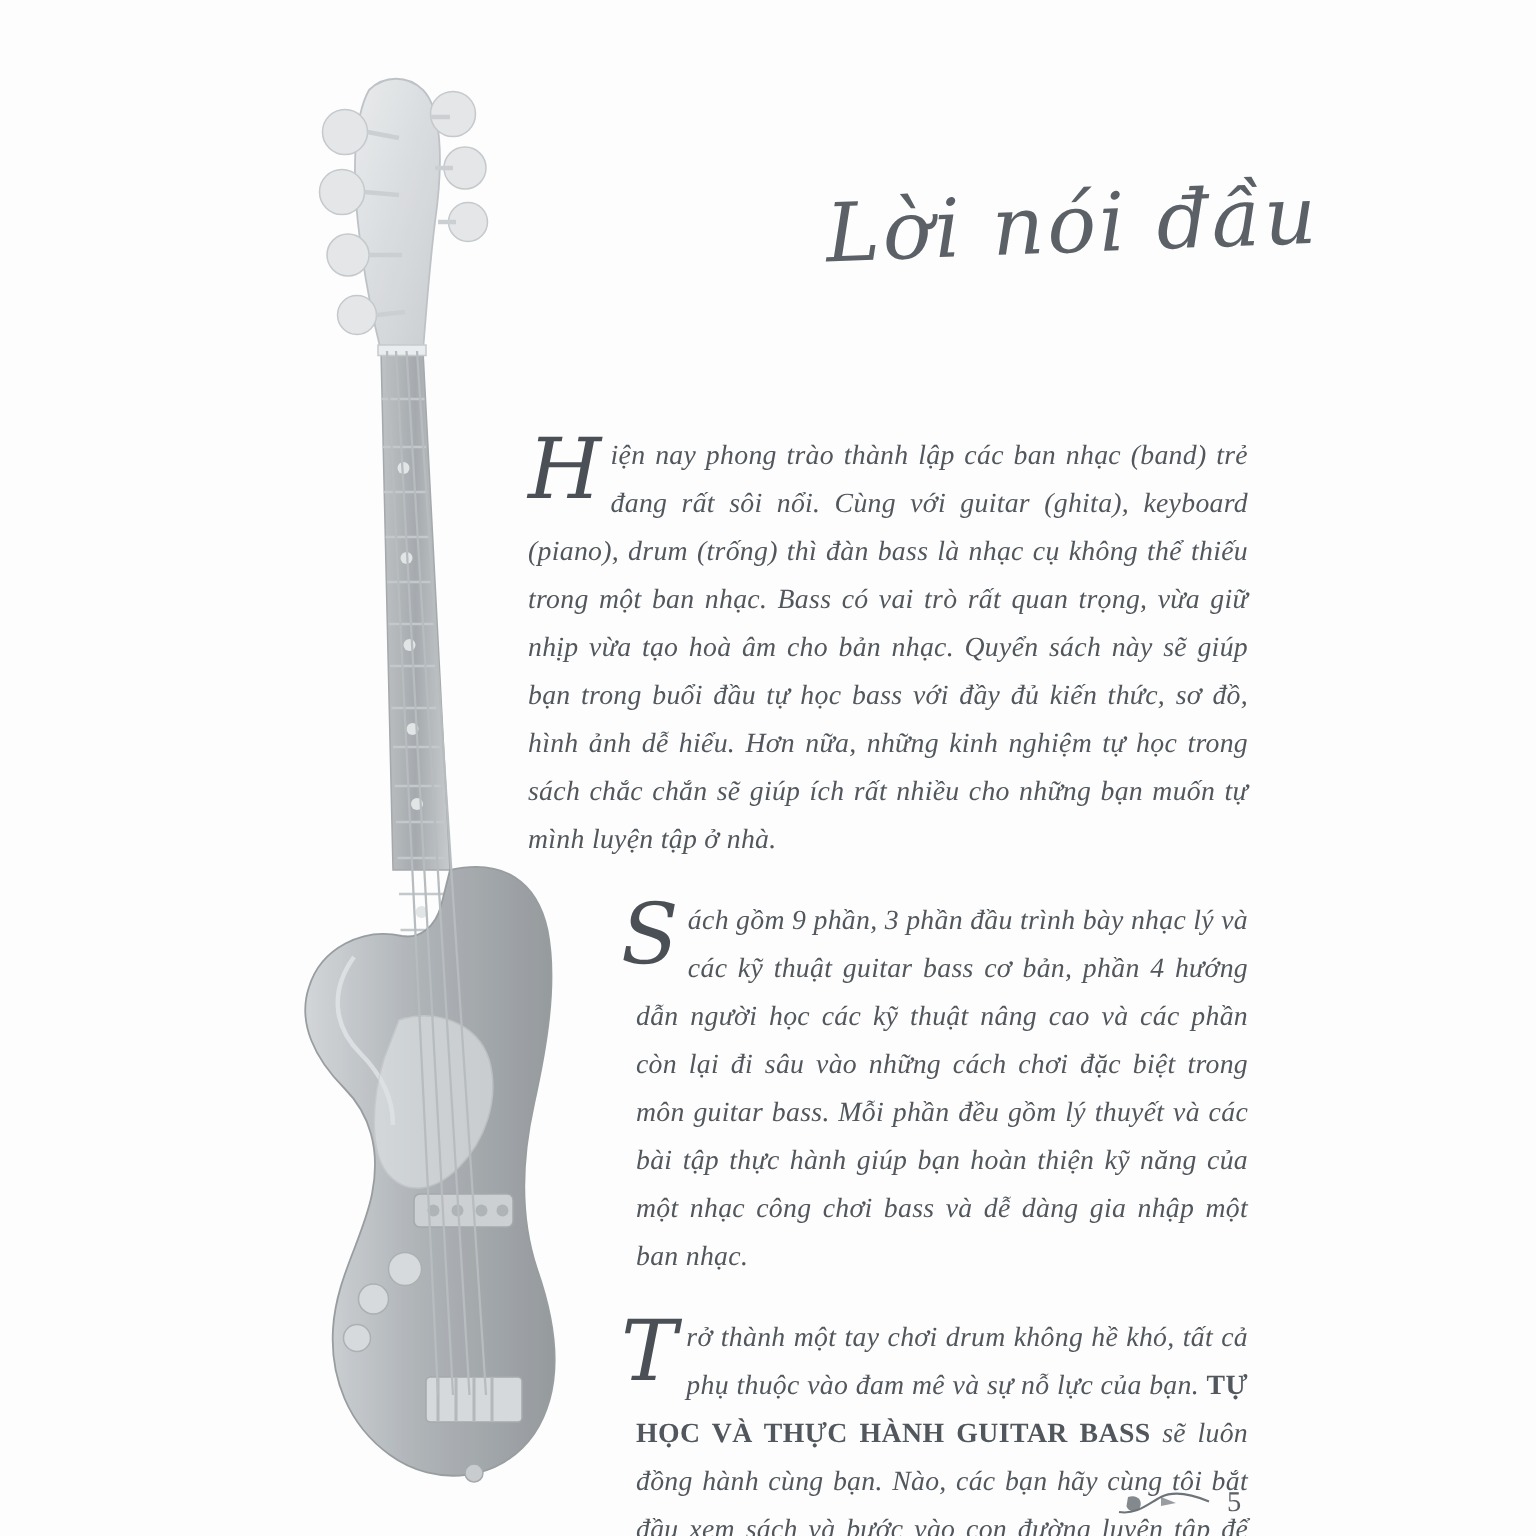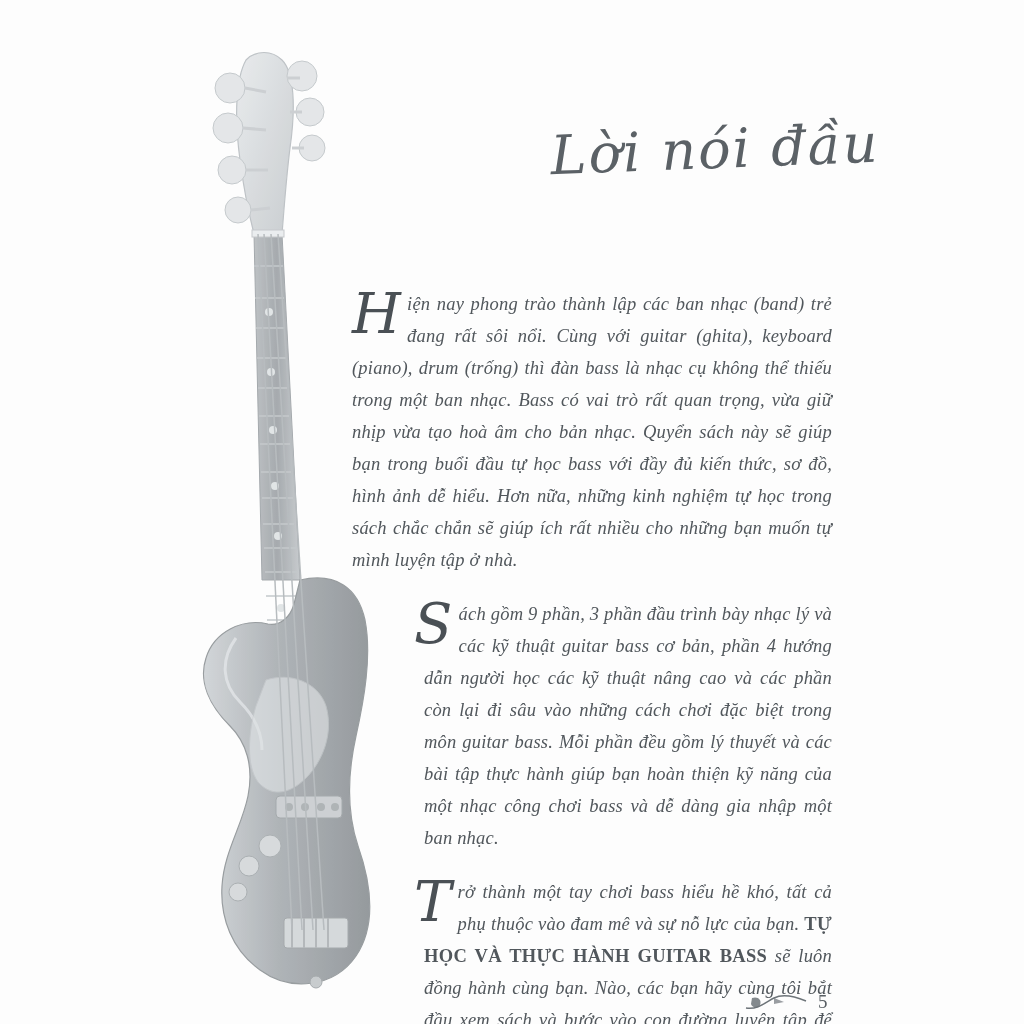--- a/index.html
+++ b/index.html
@@ -252,21 +252,21 @@
 
     <p class="para p1">
       <span class="dropcap">H</span><span>iện nay phong trào thành lập các ban nhạc (band) trẻ đang rất sôi nổi. Cùng với guitar (ghita), keyboard (piano), drum (trống) thì đàn bass là nhạc cụ không thể thiếu trong một ban nhạc. Bass có vai trò rất quan trọng, vừa giữ nhịp vừa tạo hoà âm cho bản nhạc. Quyển sách này sẽ giúp bạn trong buổi đầu tự học bass với đầy đủ kiến thức, sơ đồ, hình ảnh dễ hiểu. Hơn nữa, những kinh nghiệm tự học trong sách chắc chắn sẽ giúp ích rất nhiều cho những bạn muốn tự mình luyện tập ở nhà.</span>
     </p>
 
     <p class="para p2">
       <span class="dropcap">S</span><span>ách gồm 9 phần, 3 phần đầu trình bày nhạc lý và các kỹ thuật guitar bass cơ bản, phần 4 hướng dẫn người học các kỹ thuật nâng cao và các phần còn lại đi sâu vào những cách chơi đặc biệt trong môn guitar bass. Mỗi phần đều gồm lý thuyết và các bài tập thực hành giúp bạn hoàn thiện kỹ năng của một nhạc công chơi bass và dễ dàng gia nhập một ban nhạc.</span>
     </p>
 
     <p class="para p3">
-      <span class="dropcap">T</span><span>rở thành một tay chơi bass hiểu hề khó, tất cả phụ thuộc vào đam mê và sự nỗ lực của bạn. </span><span class="bold-title">TỰ HỌC VÀ THỰC HÀNH GUITAR BASS</span><span> sẽ luôn đồng hành cùng bạn. Nào, các bạn hãy cùng tôi bắt đầu xem sách và bước vào con đường luyện tập để trở thành bassist.</span>
+      <span class="dropcap">T</span><span>rở thành một tay chơi drum không hề khó, tất cả phụ thuộc vào đam mê và sự nỗ lực của bạn. </span><span class="bold-title">TỰ HỌC VÀ THỰC HÀNH GUITAR BASS</span><span> sẽ luôn đồng hành cùng bạn. Nào, các bạn hãy cùng tôi bắt đầu xem sách và bước vào con đường luyện tập để trở thành bassist.</span>
     </p>
   </div>
 
   <div class="footer">
     <svg class="footer-orn" viewBox="0 0 64 20" aria-hidden="true">
       <path d="M2 16 C 14 18, 22 10, 30 6 C 38 2, 50 4, 62 9" fill="none" stroke="#6d7479" stroke-width="1.4"></path>
       <path d="M8 6 C 14 4, 18 8, 16 13 C 14 17, 8 16, 7 12" fill="#6d7479" opacity="0.85"></path>
       <path d="M30 6 L 40 10 L 30 12 Z" fill="#6d7479" opacity="0.7"></path>
     </svg>
     <span class="page-num">5</span>

